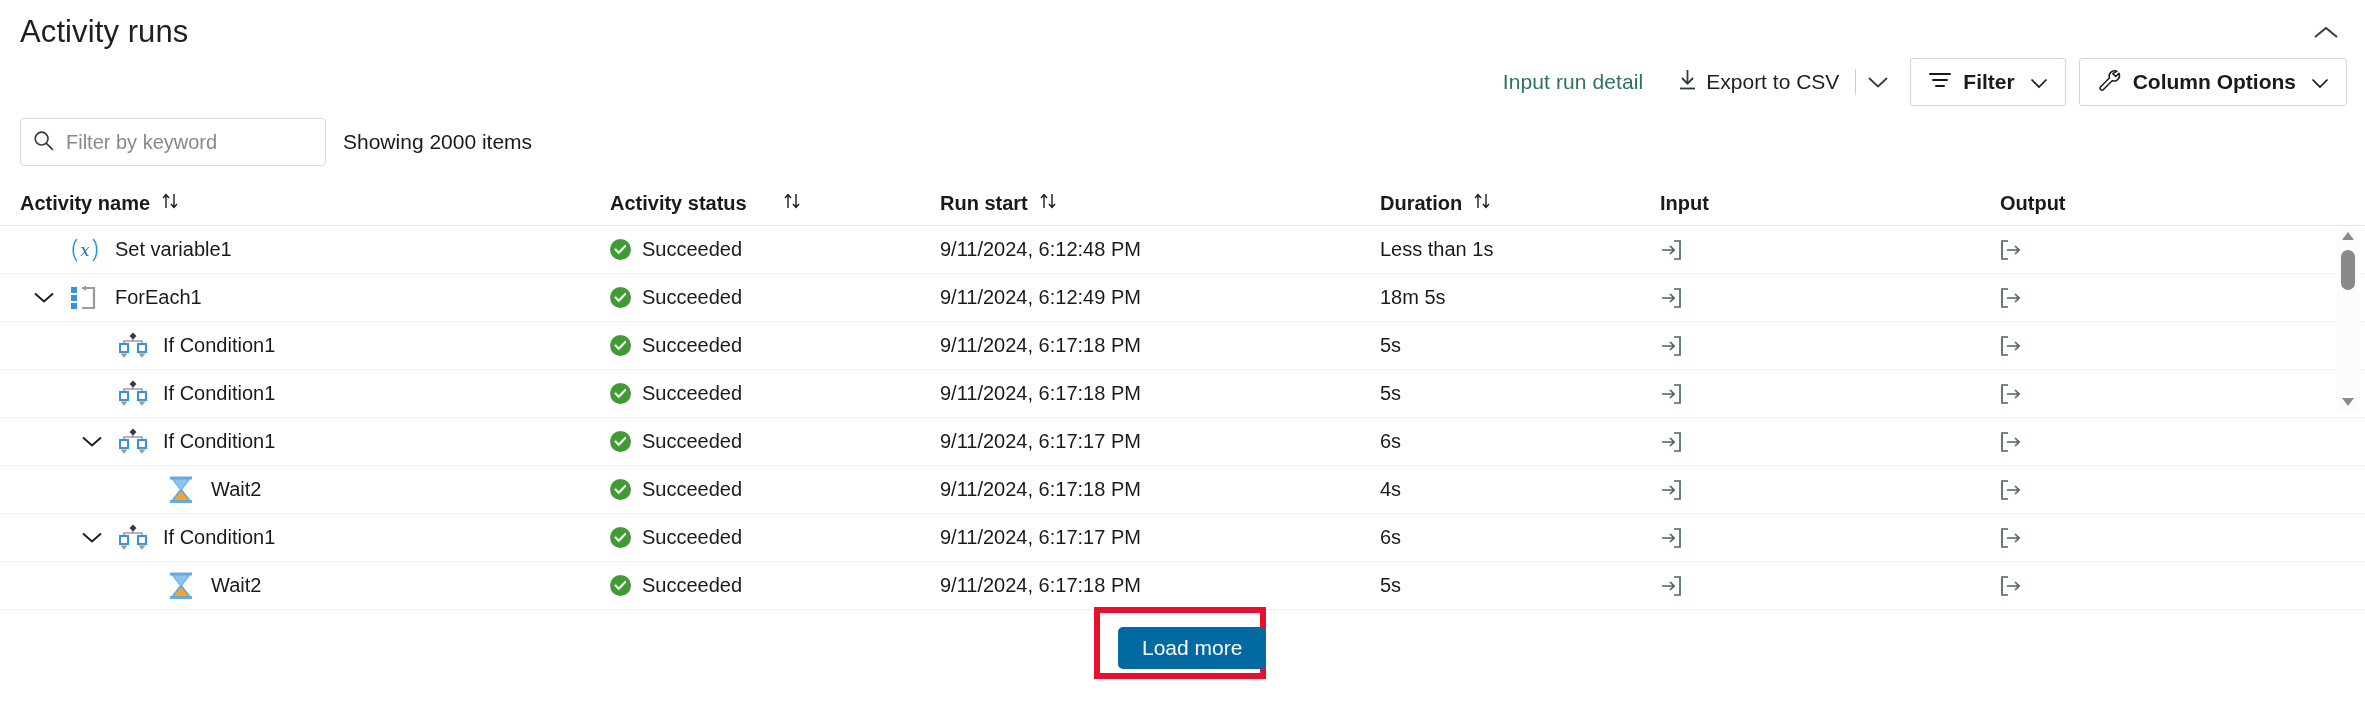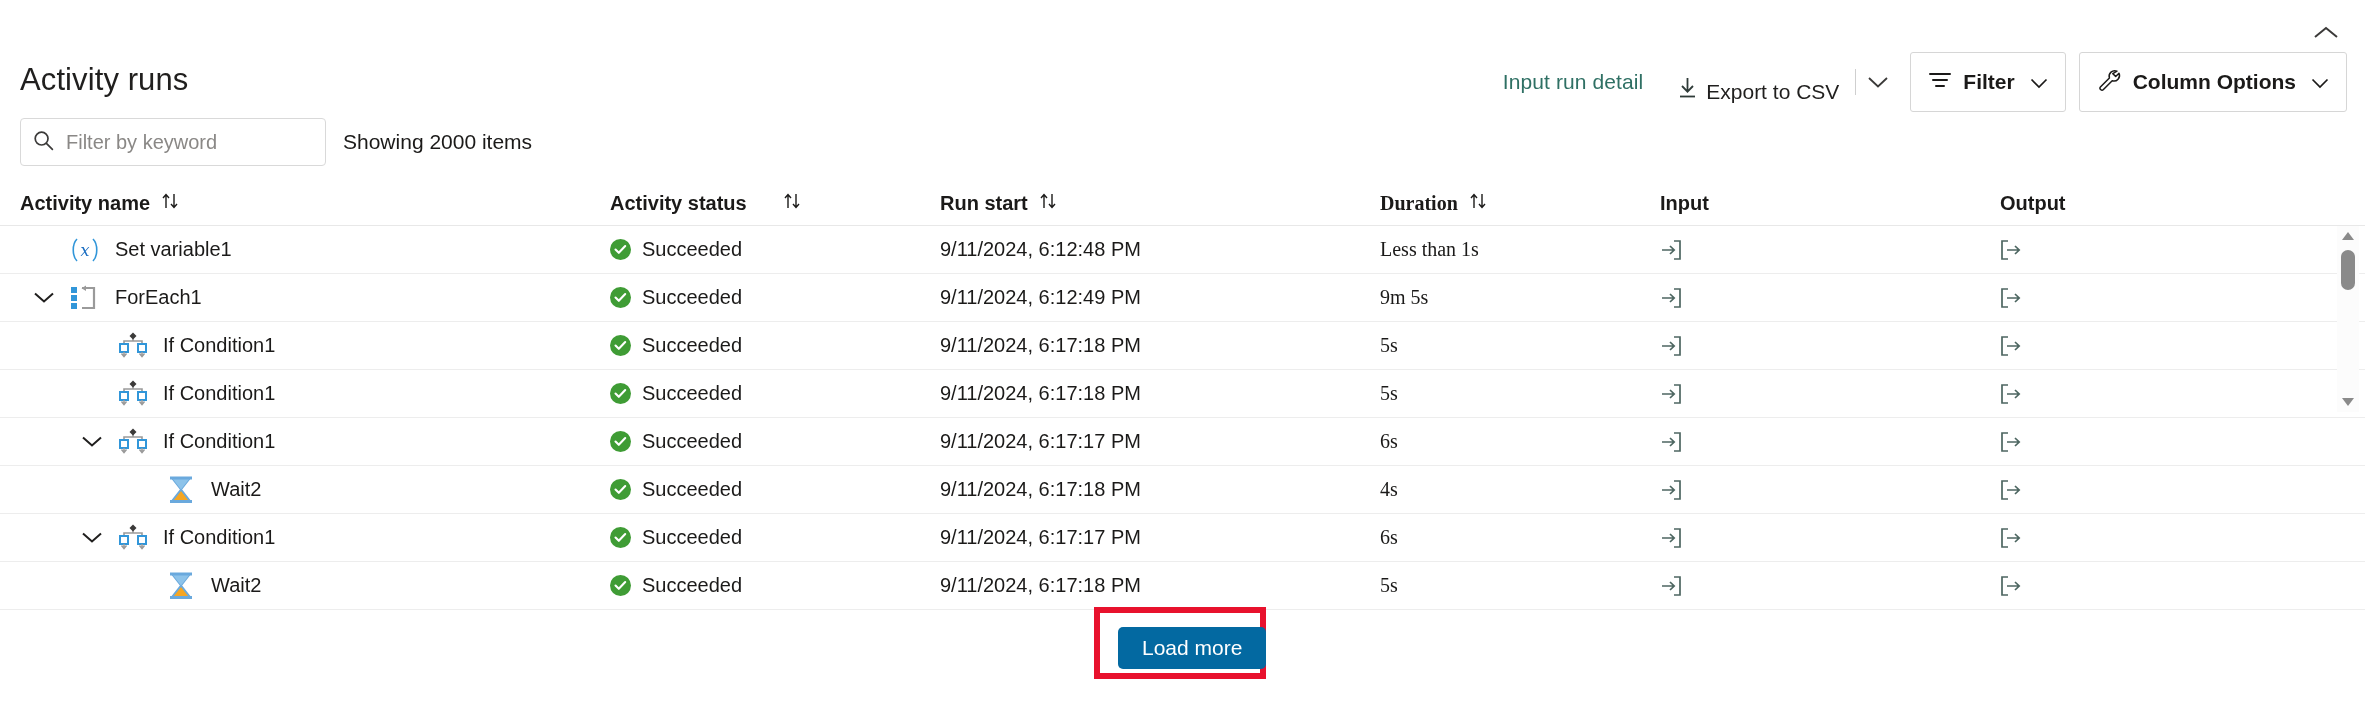--- a/index.html
+++ b/index.html
@@ -13,52 +13,52 @@
   }
 
   .panel { position: relative; width: 2365px; height: 727px; background:#fff; }
 
   
   .title-row {
     position: absolute; left: 0; top: 0; width: 2365px; height: 72px;
   }
   .page-title {
     position: absolute; left: 20px; top: 14px;
-    font-size: 31px; font-weight: 400; color: #201f1e; letter-spacing: .1px; margin-top: 48px;
+    font-size: 31px; font-weight: 400; color: #201f1e; letter-spacing: .1px;
   }
   .collapse-btn {
     position: absolute; right: 22px; top: 16px;
     width: 34px; height: 34px; display:flex; align-items:center; justify-content:center;
     cursor: pointer;
   }
 
   
   .commandbar {
     position: absolute; right: 18px; top: 58px; height: 48px;
     display: flex; align-items: center; gap: 0;
   }
   .link-btn {
     font-size: 21px; color: #2f7064; padding: 0 16px; cursor:pointer;
     white-space: nowrap; letter-spacing: .1px;
   }
   .split-btn {
     display:flex; align-items:center; height: 44px; margin-left: 6px;
   }
   .split-main {
-    display:flex; align-items:flex-end; gap: 9px; padding: 0 13px; height: 44px;
+    display:flex; align-items:center; gap: 9px; padding: 0 13px; height: 44px;
     font-size: 21px; color:#201f1e; cursor:pointer; white-space: nowrap;
   }
   .split-div { width:1px; height: 26px; background:#cfcfcf; margin: 0 3px; }
   .split-caret {
     width: 38px; height: 44px; display:flex; align-items:center; justify-content:center;
     cursor:pointer;
   }
   .box-btn {
     display:flex; align-items:center; gap: 11px;
-    height: 60px; padding: 0 17px; margin-left: 13px;
+    height: 48px; padding: 0 17px; margin-left: 13px;
     border: 1px solid #d6d6d6; border-radius: 3px; background:#fff;
     font-size: 21px; font-weight: 600; color:#1b1a19; cursor:pointer; white-space:nowrap;
   }
   .box-btn .caret { margin-left: 4px; }
 
   
   .filter-row { position:absolute; left:0; top:118px; width:2365px; height:56px; }
   .search-box {
     position:absolute; left: 20px; top: 0; width: 306px; height: 48px;
     border: 1px solid #d9d9d9; border-radius: 4px; background:#fff;
@@ -80,21 +80,21 @@
     display:flex; align-items:center; height: 44px;
     border-bottom: 1px solid #e8e8e8; padding-left: 20px; padding-right: 40px;
   }
   .th {
     display:flex; align-items:center; gap: 11px;
     font-size: 20px; font-weight: 600; color:#1b1a19; white-space: nowrap;
   }
   .c-name   { width: 590px; }
   .c-status { width: 330px; gap: 36px; }
   .c-start  { width: 440px; }
-  .c-dur    { width: 280px; font-family: Liberation Serif, serif; }
+  .c-dur    { width: 280px; }
   .c-in     { width: 340px; }
   .c-out    { width: 300px; }
 
   .tbody { position:relative; }
   .tr {
     display:flex; align-items:center; height: 48px;
     border-bottom: 1px solid #ededed; padding-left: 20px; padding-right: 40px;
     font-size: 20px; color:#1b1a19;
   }
   .cell { display:flex; align-items:center; white-space: nowrap; }
@@ -324,21 +324,21 @@
           </div>
           <div class="cell c-status status">
             <span class="status-dot">
               <svg width="13" height="11" viewBox="0 0 13 11" aria-hidden="true">
                 <path d="M1.5 5.5 L4.8 8.8 L11.2 2" fill="none" stroke="#ffffff" stroke-width="2.1" stroke-linecap="round" stroke-linejoin="round"></path>
               </svg>
             </span>
             <span>Succeeded</span>
           </div>
           <div class="cell c-start">9/11/2024, 6:12:49 PM</div>
-          <div class="cell c-dur">9m 5s</div>
+          <div class="cell c-dur">18m 5s</div>
           <div class="cell c-in">
             <span class="io-icon">
               <svg width="22" height="22" viewBox="0 0 22 22" aria-hidden="true">
                 <path d="M14 2 H20 V20 H14" fill="none" stroke="#4d6661" stroke-width="1.7"></path>
                 <path d="M2 11 H14 M10 7 L14.2 11 L10 15" fill="none" stroke="#4d6661" stroke-width="1.7"></path>
               </svg>
             </span>
           </div>
           <div class="cell c-out">
             <span class="io-icon">

